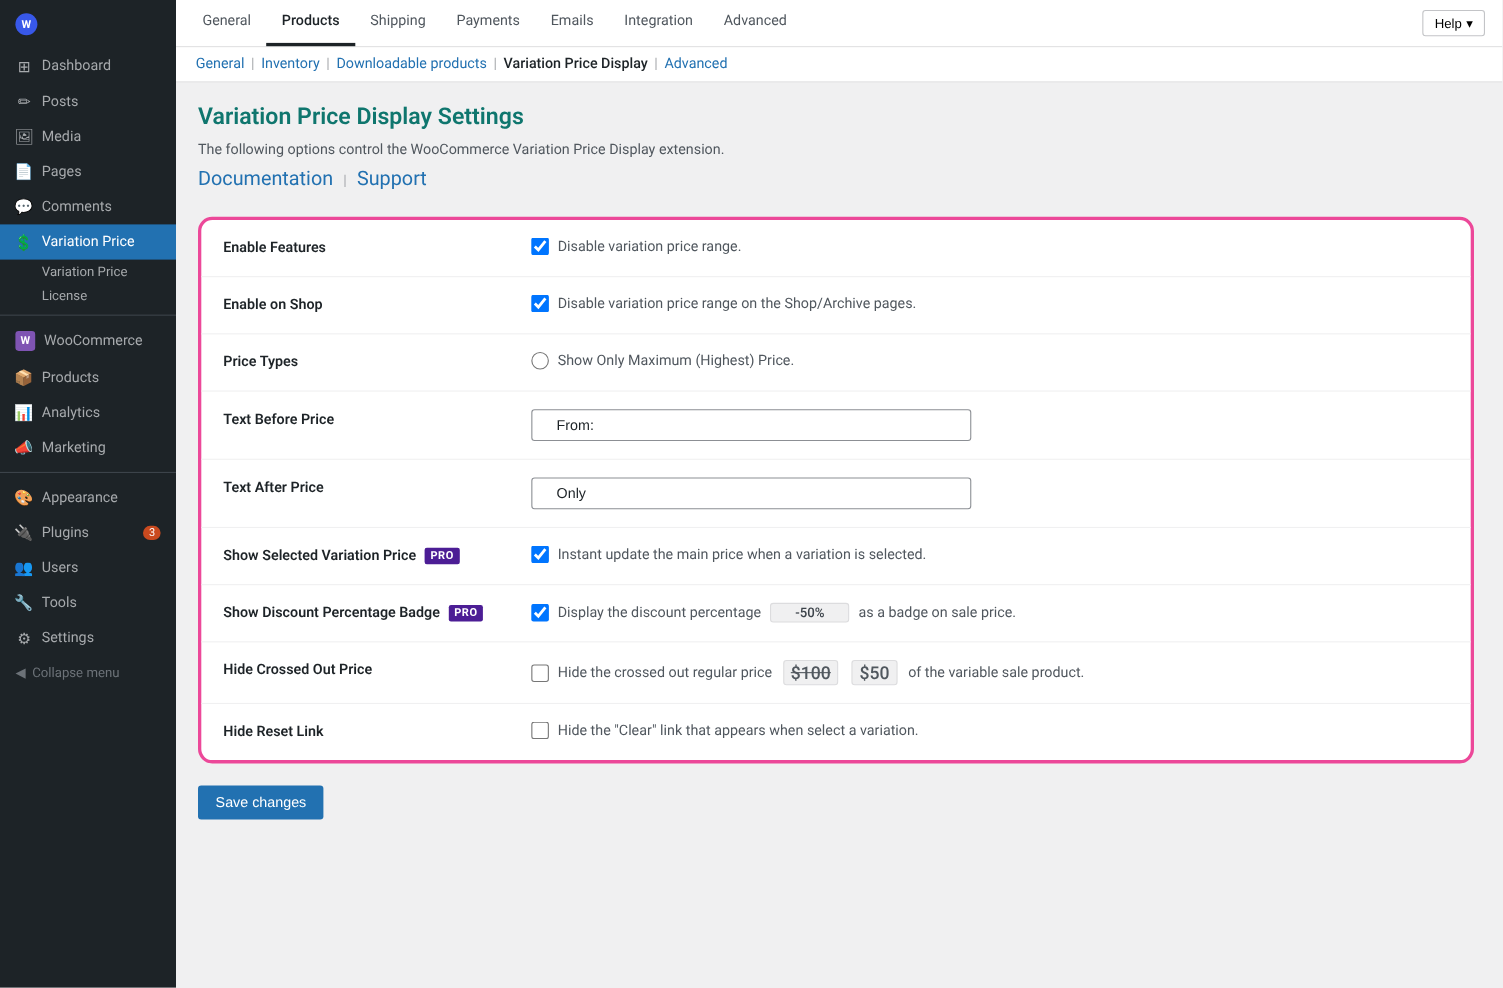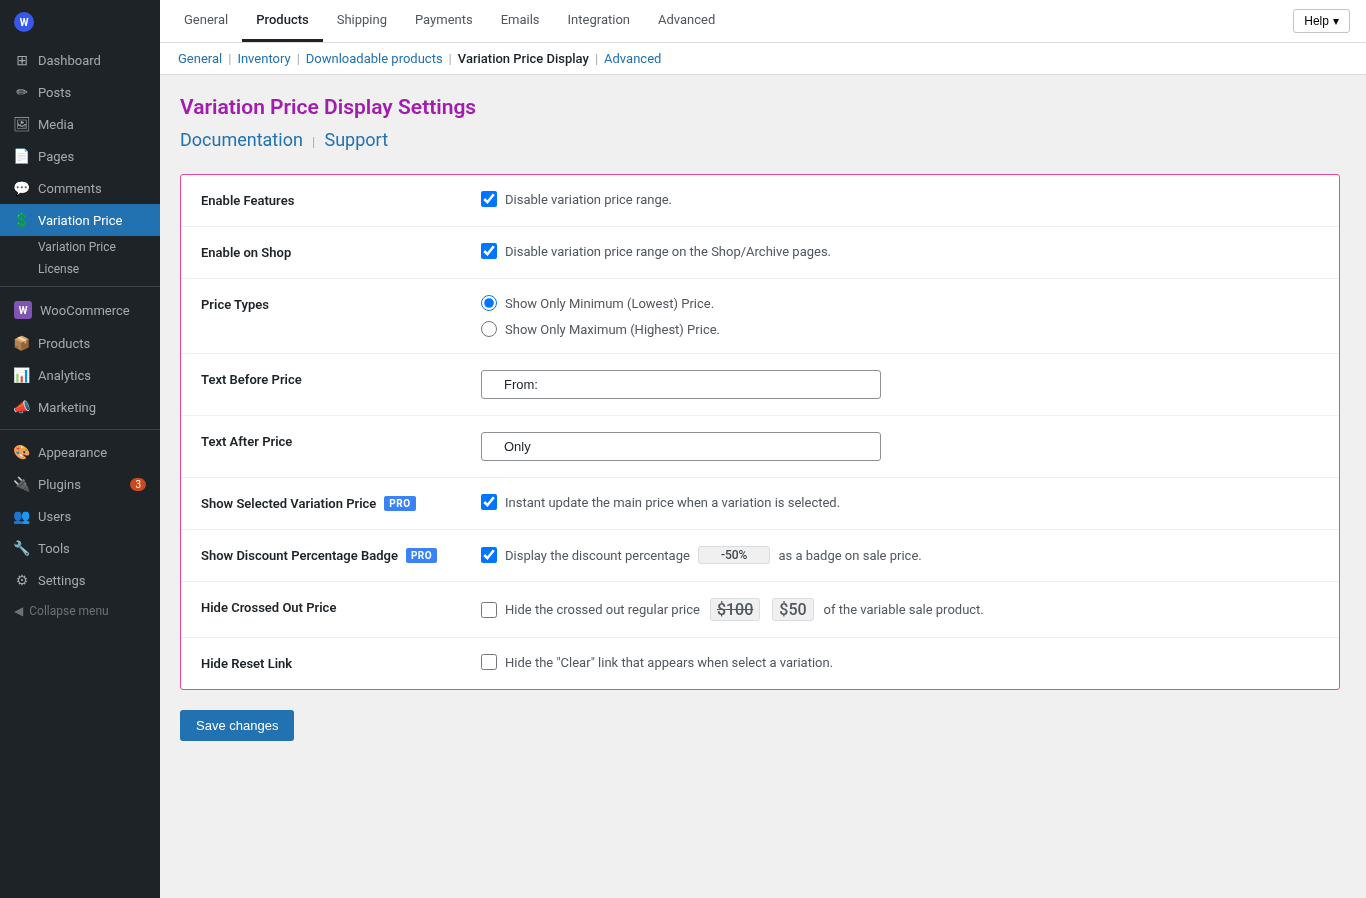--- a/index.html
+++ b/index.html
@@ -119,37 +119,37 @@
     .sub-nav-item.current { color: #1d2327; font-weight: 500; cursor: default; text-decoration: none; }
 
     
     .content {
       padding: 20px 20px 40px;
       max-width: 1200px;
     }
     .page-title {
       font-size: 21px;
       font-weight: 600;
-      color: #a21caf;
+      color: #0f766e;
       margin-bottom: 10px;
     }
     .page-desc {
       color: #50575e;
       font-size: 13px;
       margin-bottom: 8px;
     }
     .doc-links { margin-bottom: 24px; }
     .doc-links a { color: #2271b1; text-decoration: none; font-size: 18px; }
     .doc-links span { color: #a7aaad; margin: 0 6px; }
 
     
     .settings-table {
       background: #fff;
-      border: 1px solid #ec4899;
-      border-radius: 3px;
+      border: 3px solid #ec4899;
+      border-radius: 13px;
       width: 100%;
       border-collapse: collapse;
       margin-bottom: 20px;
     }
     .settings-row {
       border-bottom: 1px solid #f0f0f1;
       display: flex;
     }
     .settings-row:last-child { border-bottom: none; }
     .settings-label {
@@ -184,21 +184,21 @@
       width: 400px;
       padding: 6px 22px;
       border: 1px solid #8c8f94;
       border-radius: 3px;
       font-size: 13px;
       color: #1d2327;
     }
 
     
     .pro-badge {
-      background: #3b82f6;
+      background: #4c1d95;
       color: #fff;
       font-size: 10px;
       font-weight: 700;
       padding: 2px 5px;
       border-radius: 2px;
       letter-spacing: 0.5px;
     }
 
     
     .price-badge {
@@ -365,20 +365,21 @@
     <span class="sub-nav-sep">|</span>
     <a class="sub-nav-item">Downloadable products</a>
     <span class="sub-nav-sep">|</span>
     <span class="sub-nav-item current">Variation Price Display</span>
     <span class="sub-nav-sep">|</span>
     <a class="sub-nav-item">Advanced</a>
   </div>
 
   <div class="content">
     <h1 class="page-title">Variation Price Display Settings</h1>
+    <p class="page-desc">The following options control the WooCommerce Variation Price Display extension.</p>
     <div class="doc-links">
       <a class="sub-nav-item">Documentation</a>
       <span> | </span>
       <a class="sub-nav-item">Support</a>
     </div>
 
     
     <div class="settings-table">
 
       <div class="settings-row">
@@ -403,24 +404,20 @@
             <span class="field-text">Disable variation price range on the Shop/Archive pages.</span>
           </div>
         </div>
       </div>
 
       <div class="settings-row">
         <div class="settings-label">
           <span>Price Types</span>
         </div>
         <div class="settings-field">
-          <div class="radio-row">
-            <input type="radio" name="price-type" checked="" style="">
-            <span class="field-text">Show Only Minimum (Lowest) Price.</span>
-          </div>
           <div class="radio-row">
             <input type="radio" name="price-type" style="">
             <span class="field-text">Show Only Maximum (Highest) Price.</span>
           </div>
         </div>
       </div>
 
       <div class="settings-row">
         <div class="settings-label">
           <span>Text Before Price</span>

